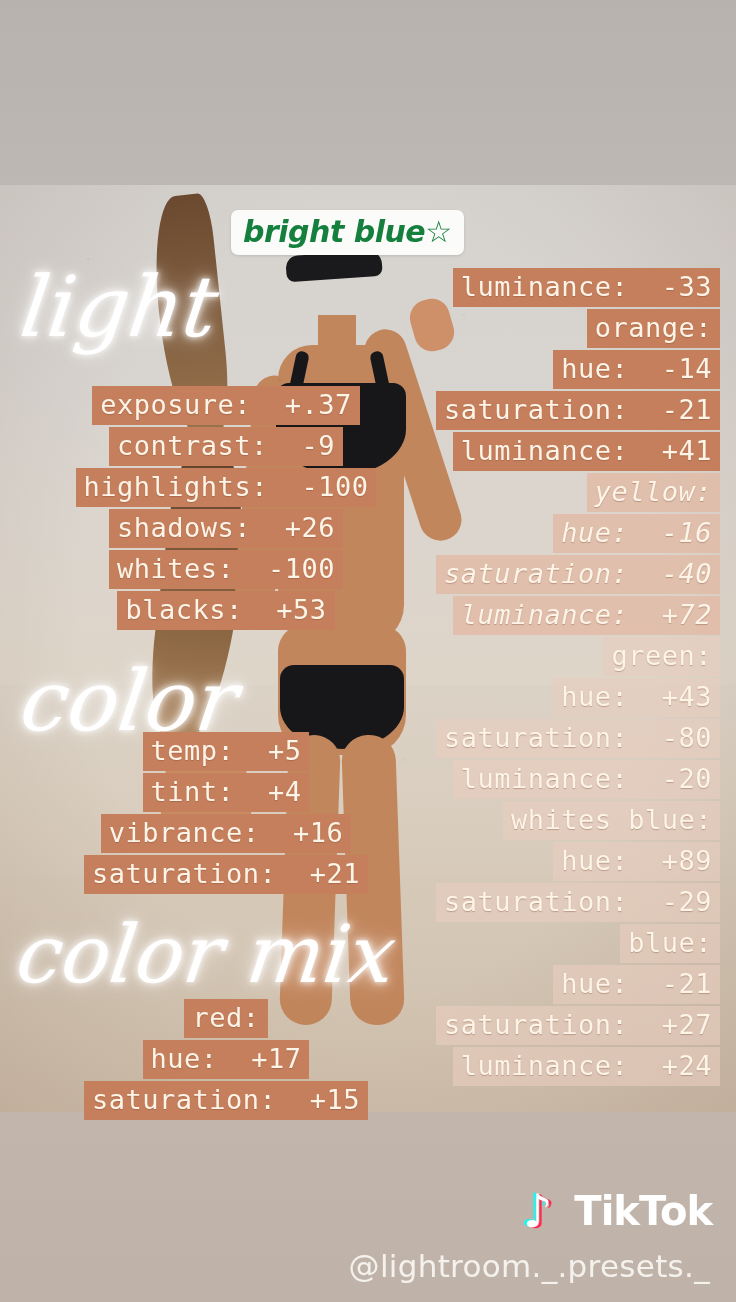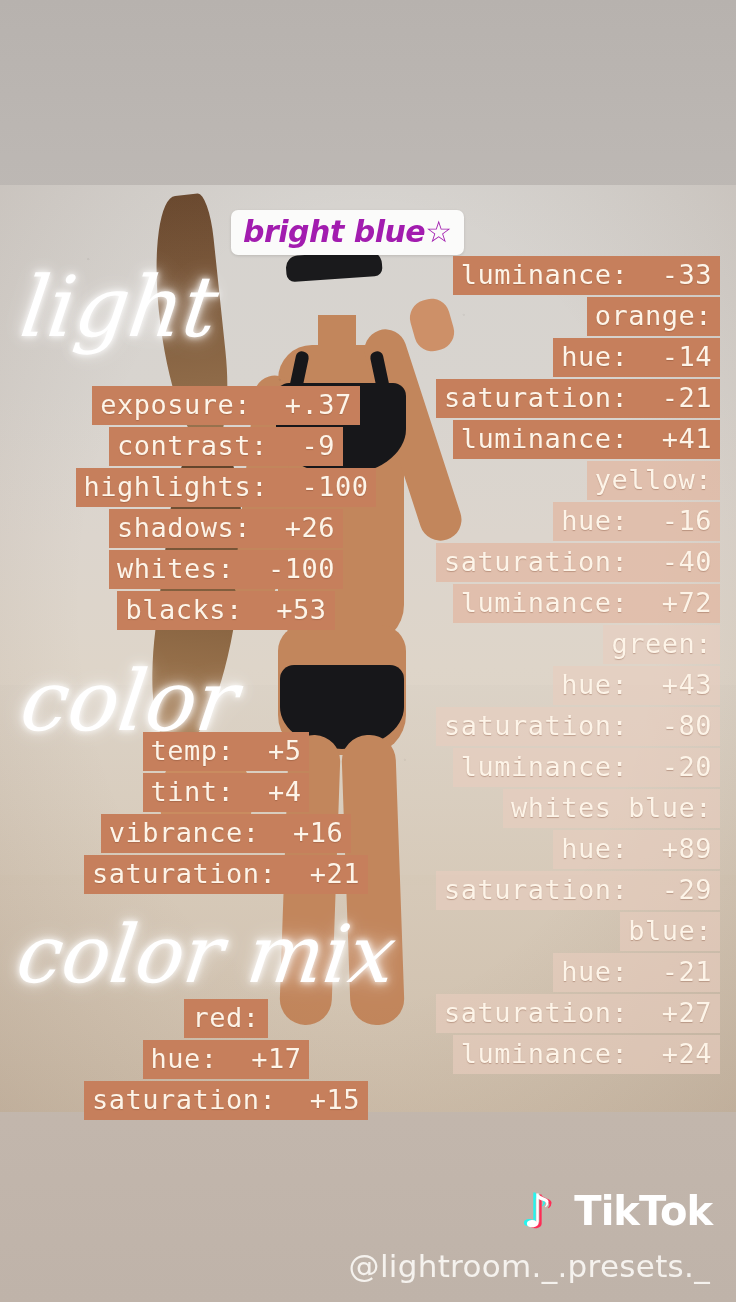--- a/index.html
+++ b/index.html
@@ -66,21 +66,21 @@
   #legR{ left:186px; top:540px; width:54px; height:290px; border-radius:26px; transform:rotate(-2deg); }
   #vign{ position:absolute; inset:0; background:radial-gradient(ellipse at 50% 45%, rgba(0,0,0,0) 55%, rgba(90,60,40,.12) 100%); }
 
   
   #title-pill{
     position:absolute; left:231px; top:210px;
     background:#fbfbfa; border-radius:7px;
     padding:4px 12px 6px 12px;
     font-family:"DejaVu Sans", sans-serif;
     font-weight:bold; font-style:italic;
-    font-size:30px; letter-spacing:-.5px; color:#a21caf;
+    font-size:30px; letter-spacing:-.5px; color:#15803d;
     white-space:nowrap;
     box-shadow:0 1px 3px rgba(0,0,0,.12);
   }
 
   
   .script{
     position:absolute;
     font-family:"DejaVu Serif", serif;
     font-style:italic; font-weight:400;
     color:#ffffff;
@@ -91,39 +91,39 @@
       0 0 26px rgba(255,255,255,.45);
     transform:skewX(-8deg);
   }
   #h-light{ left:22px; top:258px; font-size:84px; }
   #h-color{ left:22px; top:652px; font-size:84px; }
   #h-colormix{ left:18px; top:908px; font-size:80px; }
 
   
   .col{ position:absolute; }
   #col-left{ left:16px; top:386px; width:420px; }
-  #col-right{ left:296px; top:256px; width:424px; }
+  #col-right{ left:296px; top:268px; width:424px; }
 
   .rowwrap{ display:flex; height:41px; align-items:flex-start; }
   #col-left .rowwrap{ justify-content:center; }
   #col-right .rowwrap{ justify-content:flex-end; }
 
   .row{
     display:inline-block;
     font-family:"DejaVu Sans Mono", monospace;
     font-size:27px;
     line-height:36px;
     color:#fdf4e8;
     padding:1px 8px 2px 8px;
     white-space:pre;
     letter-spacing:.5px;
     text-shadow:0 1px 1px rgba(120,70,45,.35);
   }
   .dark{ background:#c67f5c; }
-  .light{ background:rgba(226,183,161,.72); }
+  .light{ background:rgba(226,183,161,.72);font-style:italic; }
   .lighter{ background:rgba(232,205,191,.62); }
 
   
   #tiktok{
     position:absolute; right:24px; top:1188px;
     display:flex; align-items:center; gap:9px;
   }
   #tt-note{ position:relative; width:42px; height:46px; }
   .ttglyph{
     position:absolute; font-family:"DejaVu Sans", sans-serif;

